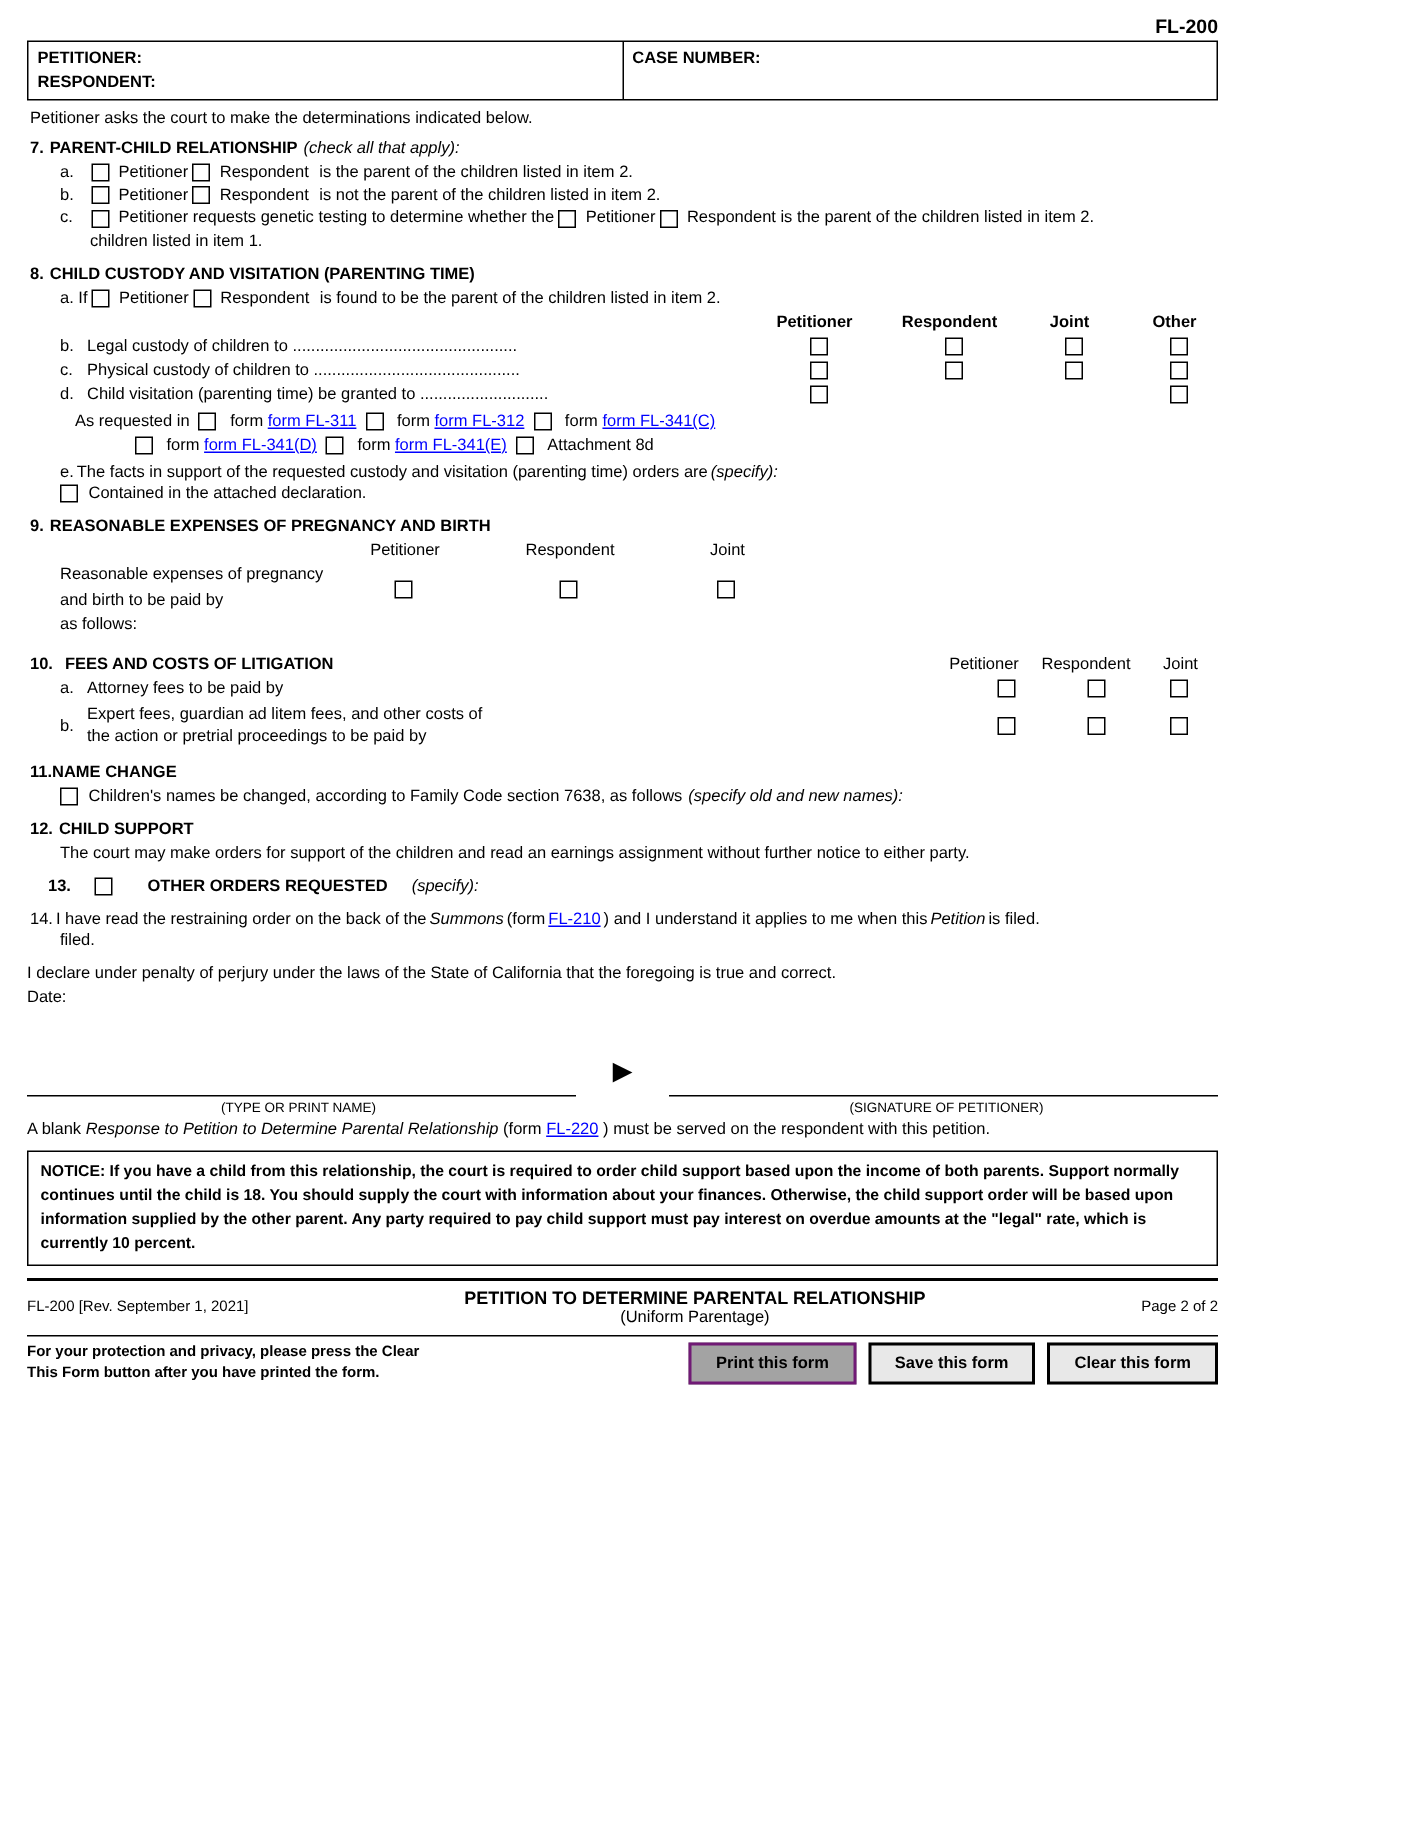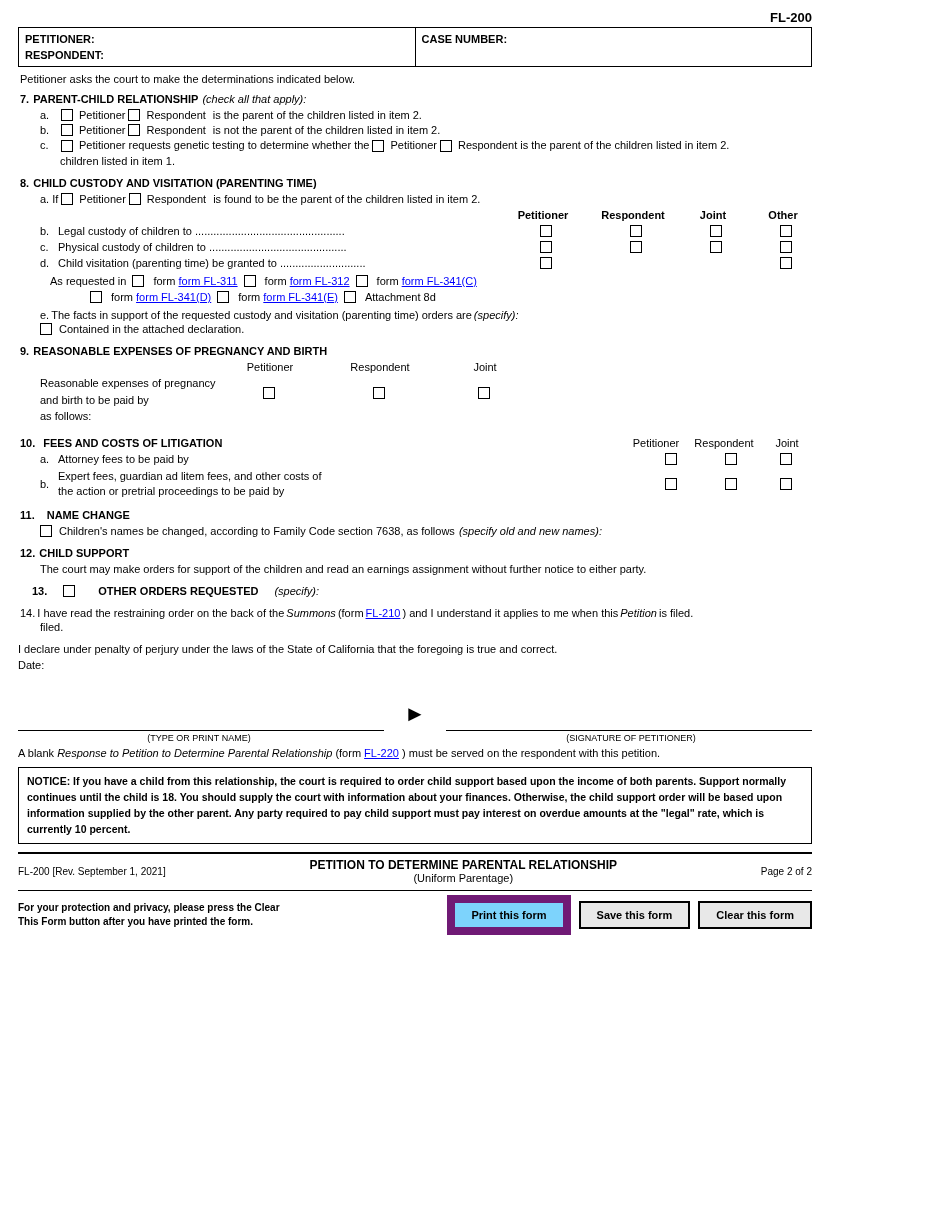--- a/index.html
+++ b/index.html
@@ -109,22 +109,22 @@
       font-weight: bold;
       max-width: 280px;
       line-height: 1.4;
     }
     .footer-buttons {
       display: flex;
       gap: 8px;
       align-items: center;
     }
     .btn-print {
-      background: #7dd3fc;
-      border: 8px solid #701a75;
+      background: #a3a3a3;
+      border: 2px solid #701a75;
       padding: 6px 16px;
       font-size: 11px;
       font-weight: bold;
       cursor: pointer;
     }
     .btn-save {
       background: #e8e8e8;
       border: 2px solid #000;
       padding: 6px 16px;
       font-size: 11px;
@@ -377,21 +377,21 @@
       <span style="min-width:60px; display:flex; justify-content:center; align-items:center;">
           <span class="checkbox"></span>
         </span>
       <span style="min-width:50px; display:flex; justify-content:center; align-items:center;">
           <span class="checkbox"></span>
         </span>
     </div>
   </div>
 
   <div class="section" style="margin-top:8px;">
-    <div style="display:flex; align-items:center; gap:12px; margin-bottom:4px;">
+    <div style="display:flex; align-items:center; gap:0; margin-bottom:4px;">
       <span style="font-weight:bold; font-size:11px;">11.</span>
       <span style="font-weight:bold; font-size:11px;">NAME CHANGE</span>
     </div>
     <div style="display:flex; align-items:center; margin-left:20px; gap:4px; flex-wrap:wrap;">
       <span class="checkbox"></span>
       <span style="font-size:11px;">Children's names be changed, according to Family Code section 7638, as follows</span>
       <em style="font-size:11px;">(specify old and new names):</em>
     </div>
   </div>
 

